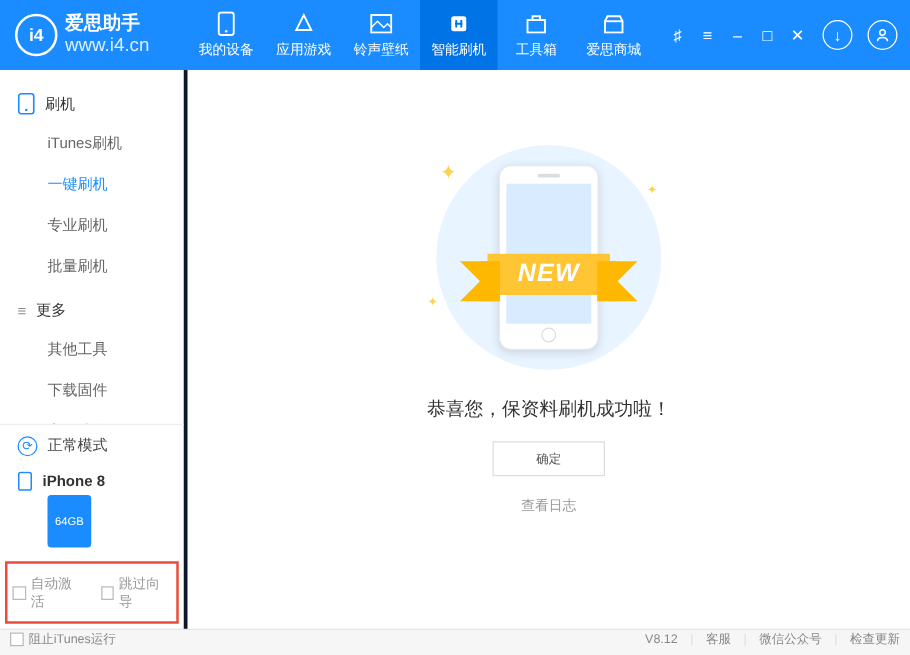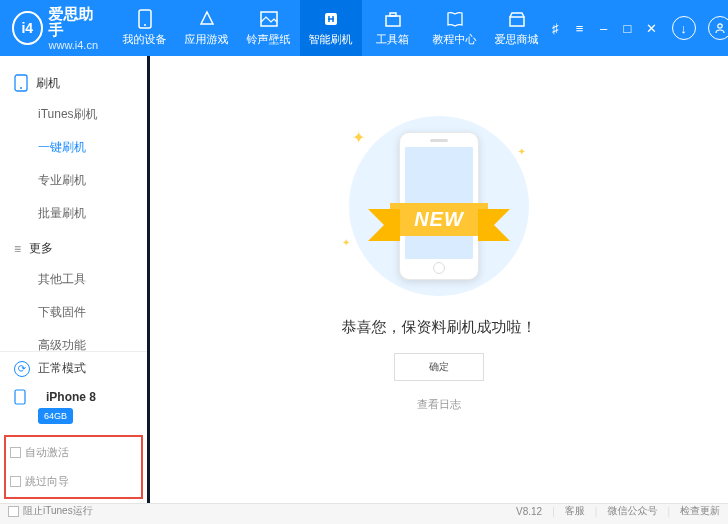--- a/index.html
+++ b/index.html
@@ -2,42 +2,42 @@
 <html><head>
 <meta charset="utf-8">
 <style>
 * { margin: 0; padding: 0; box-sizing: border-box; font-family: "Microsoft YaHei", sans-serif; }
 body { width: 728px; height: 524px; background: #fff; overflow: hidden; }
 
 .header { height: 56px; background: #1a8cff; display: flex; align-items: center; color: #fff; }
 .logo-area { display: flex; align-items: center; padding: 0 12px; width: 150px; }
 .logo-circle { width: 34px; height: 34px; border: 2px solid #fff; border-radius: 50%; display: flex; align-items: center; justify-content: center; font-weight: bold; font-size: 14px; margin-right: 6px; }
 .logo-text { font-size: 15px; font-weight: bold; line-height: 1.1; }
-.logo-sub { font-size: 11px; opacity: 0.85; }
+.logo-sub { font-size: 15px; opacity: 0.85; }
 .tabs { display: flex; flex: 1; height: 100%; }
 .tab { width: 62px; display: flex; flex-direction: column; align-items: center; justify-content: center; font-size: 11px; cursor: pointer; }
 .tab.active { background: #0073e6; }
 .tab-icon { width: 20px; height: 20px; margin-bottom: 3px; display: flex; align-items: center; justify-content: center; }
 .win-controls { display: flex; align-items: center; padding-right: 10px; gap: 8px; }
 .win-btn { width: 16px; height: 16px; display: flex; align-items: center; justify-content: center; cursor: pointer; font-size: 13px; }
 .circle-btn { width: 24px; height: 24px; border: 1.5px solid #fff; border-radius: 50%; display: flex; align-items: center; justify-content: center; font-size: 13px; cursor: pointer; margin-left: 4px; }
 
 .body { display: flex; height: 447px; }
 .sidebar { width: 150px; border-right: 3px solid #0f172a; display: flex; flex-direction: column; }
 .side-content { flex: 1; padding: 8px 0; overflow: auto; }
 .side-group { padding: 10px 14px 6px; font-size: 12px; color: #333; display: flex; align-items: center; gap: 8px; }
 .side-item { padding: 8px 14px 8px 38px; font-size: 12px; color: #666; cursor: pointer; }
 .side-item.active { color: #1a8cff; }
 .side-bottom { border-top: 1px solid #eee; }
 .mode-row { padding: 8px 14px; display: flex; align-items: center; gap: 8px; font-size: 12px; color: #444; }
 .mode-icon { width: 16px; height: 16px; border-radius: 50%; border: 1.5px solid #1a8cff; display: flex; align-items: center; justify-content: center; color: #1a8cff; font-size: 10px; }
 .device-row { padding: 4px 14px 10px; }
-.device-name { font-size: 12px; font-weight: bold; color: #333; display: flex; align-items: center; gap: 20px; }
-.badge { display: inline-block; background: #1a8cff; color: #fff; font-size: 9px; padding: 3px 6px; border-radius: 3px; margin-top: 3px; margin-left: 24px; }
-.check-row { padding: 10px 6px; display: flex; gap: 14px; font-size: 11px; color: #999; flex-direction: column; }
+.device-name { font-size: 12px; font-weight: bold; color: #333; display: flex; align-items: center; gap: 8px; }
+.badge { display: inline-block; background: #1a8cff; color: #fff; font-size: 9px; padding: 16px 6px; border-radius: 3px; margin-top: 3px; margin-left: 24px; }
+.check-row { padding: 10px 6px; display: flex; gap: 14px; font-size: 11px; color: #999; }
 .check-row.highlight { border: 2px solid #e74c3c; margin: 1px 4px 4px; padding: 8px 4px; }
 .check-item { display: flex; align-items: center; gap: 4px; }
 .checkbox { width: 11px; height: 11px; border: 1px solid #bbb; background: #fff; }
 
 .main { flex: 1; display: flex; flex-direction: column; align-items: center; padding-top: 60px; }
 .illustration { position: relative; width: 210px; height: 180px; display: flex; align-items: center; justify-content: center; }
 .circle-bg { position: absolute; width: 180px; height: 180px; border-radius: 50%; background: #e8f4ff; }
 .star { position: absolute; color: #ffd24d; }
 .s1 { top: 12px; left: 18px; font-size: 16px; }
 .s2 { top: 30px; right: 18px; font-size: 10px; }
@@ -112,28 +112,20 @@
           <svg width="18" height="16" viewBox="0 0 18 16">
             <rect x="2" y="5" width="14" height="10" fill="none" stroke="#fff" stroke-width="1.5"></rect>
             <rect x="6" y="2" width="6" height="3" fill="none" stroke="#fff" stroke-width="1.5"></rect>
           </svg>
         </span>
         <span>工具箱</span>
       </div>
     <div class="tab">
         <span class="tab-icon">
           <svg width="18" height="16" viewBox="0 0 18 16">
-            <path d="M2 2 Q5 1 9 3 Q13 1 16 2 V14 Q13 13 9 15 Q5 13 2 14 Z" fill="none" stroke="#fff" stroke-width="1.3"></path>
-          </svg>
-        </span>
-        <span>教程中心</span>
-      </div>
-    <div class="tab">
-        <span class="tab-icon">
-          <svg width="18" height="16" viewBox="0 0 18 16">
             <rect x="2" y="6" width="14" height="9" fill="none" stroke="#fff" stroke-width="1.5"></rect>
             <path d="M2 6 L4 2 H14 L16 6" fill="none" stroke="#fff" stroke-width="1.5"></path>
           </svg>
         </span>
         <span>爱思商城</span>
       </div>
   </div>
   <div class="win-controls">
     <div class="win-btn">♯</div>
     <div class="win-btn">≡</div>

